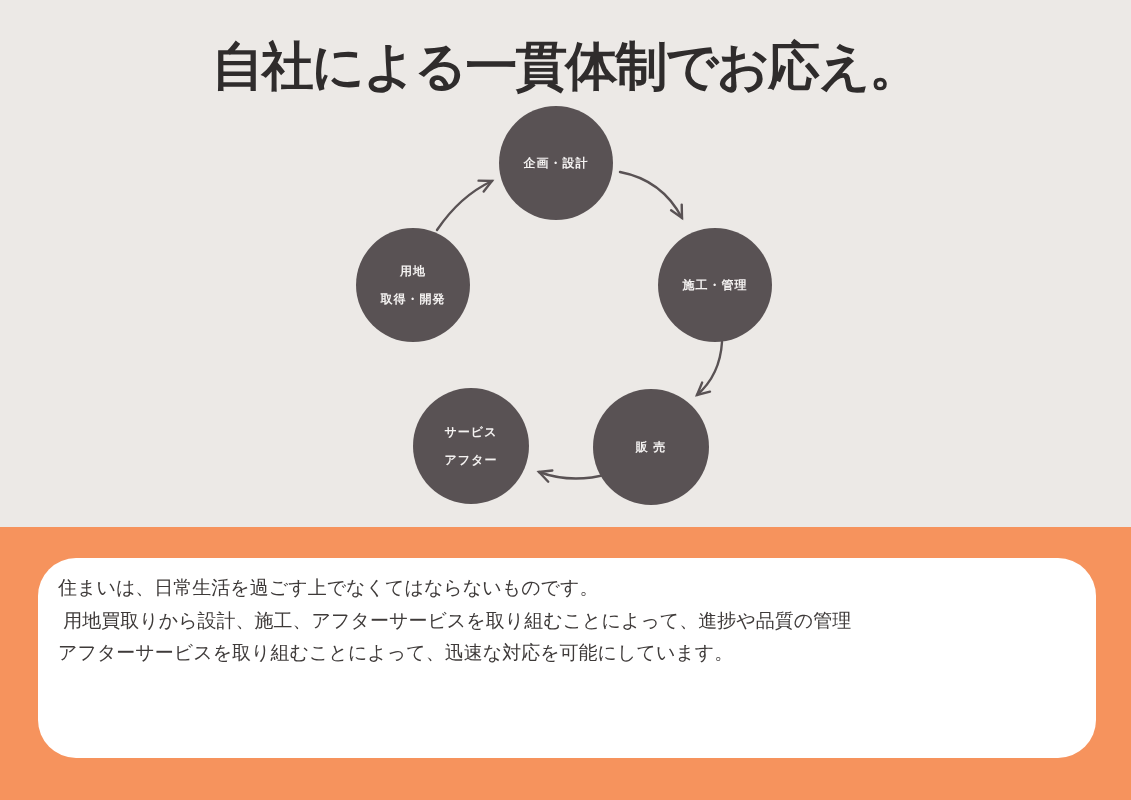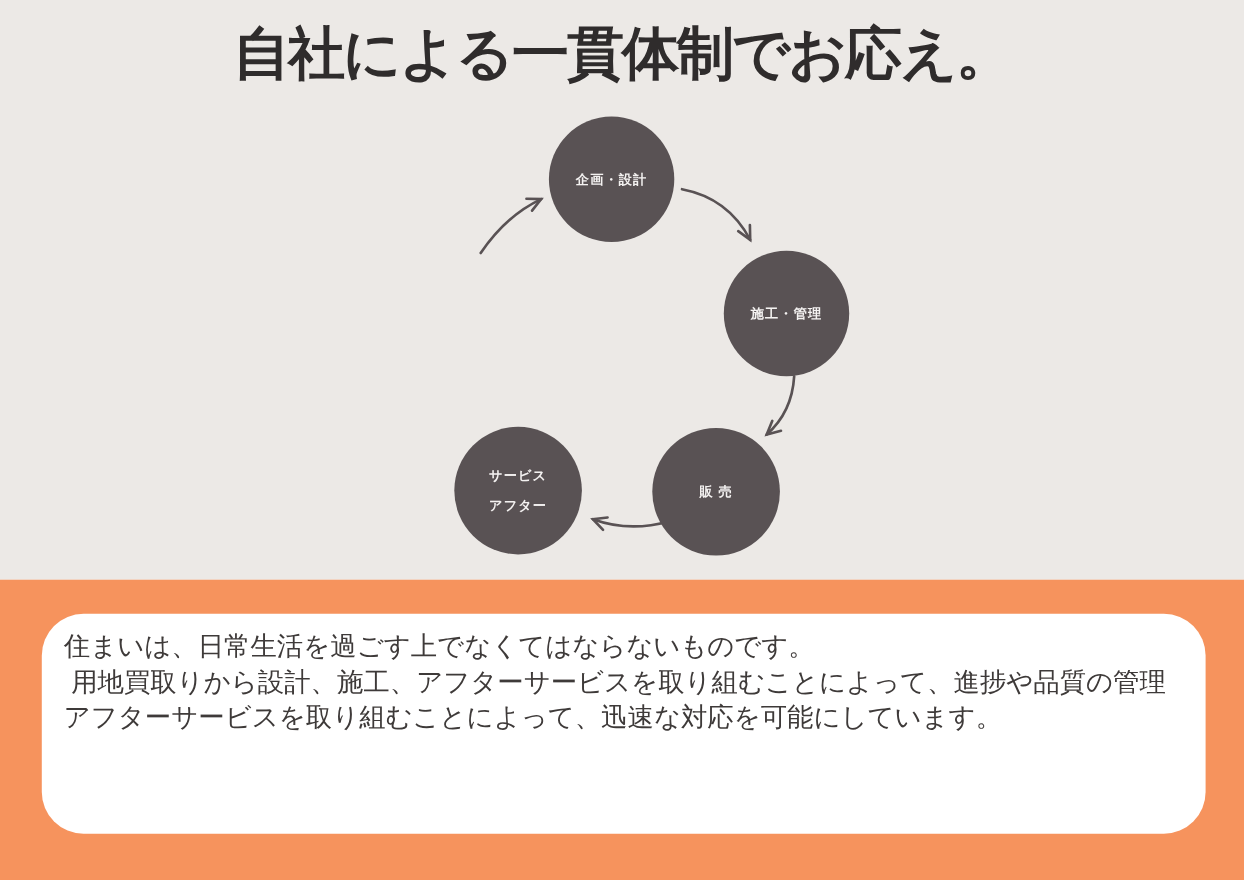--- a/index.html
+++ b/index.html
@@ -18,21 +18,21 @@
   .page { width: 1131px; height: 800px; display: flex; flex-direction: column; }
 
   
   .top-section {
     position: relative;
     width: 1131px;
     height: 527px;
     background: var(--background, #ECE9E6);
   }
   .page-title {
-    padding-top: 14px;
+    padding-top: 32px;
     text-align: center;
     font-size: 52px;
     font-weight: 900;
     letter-spacing: -2px;
     color: var(--title-text, #2F2C2C);
   }
   .cycle-diagram { position: absolute; inset: 0; }
   .arrows-svg { position: absolute; inset: 0; pointer-events: none; }
   .arrows-svg path.arrow-line {
     fill: none;
@@ -79,21 +79,21 @@
     position: absolute;
     left: 38px;
     top: 31px;
     width: 1058px;
     height: 200px;
     background: var(--card, #FFFFFF);
     border-radius: 38px;
     padding: 14px 20px;
   }
   .description-card p {
-    font-size: 24px;
+    font-size: 19px;
     line-height: 32.5px;
     color: var(--body-text, #3E3A39);
     white-space: pre-wrap;
     letter-spacing: 0px;
   }
 </style>
 </head>
 <body>
 
 <div class="page">
@@ -125,20 +125,24 @@
 
       <div class="cycle-step step-sales">
         <span>販 売</span>
       </div>
 
       <div class="cycle-step step-after">
         <span>サービス</span>
         <span>アフター</span>
       </div>
 
+      <div class="cycle-step step-land">
+        <span>用地</span>
+        <span>取得・開発</span>
+      </div>
 
     </div>
   </section>
 
   <section class="bottom-section">
     <div class="description-card">
       <p>住まいは、日常生活を過ごす上でなくてはならないものです。</p>
       <p> 用地買取りから設計、施工、アフターサービスを取り組むことによって、進捗や品質の管理</p>
       <p>アフターサービスを取り組むことによって、迅速な対応を可能にしています。</p>
     </div>

